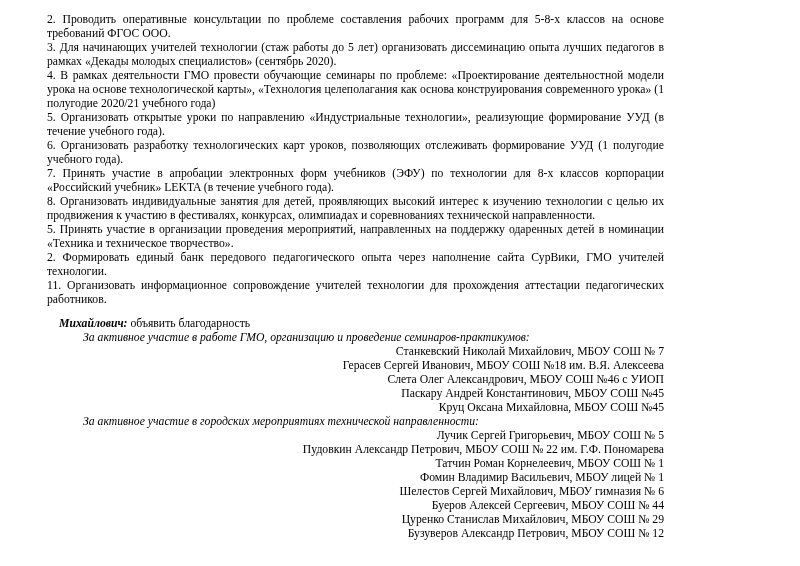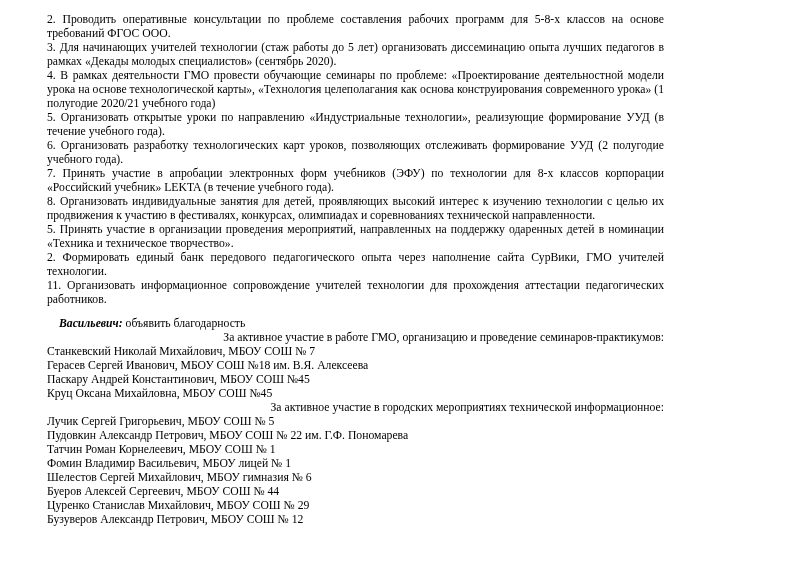--- a/index.html
+++ b/index.html
@@ -28,54 +28,55 @@
   }
   .proposal {
     margin-top: 10px !important;
     text-indent: 12px;
   }
   .proposal-label {
     font-weight: bold;
     font-style: italic;
   }
   .group-heading {
+    font-style: italic;
     padding-left: 36px;
-    text-align: right;
   }
   .name-line {
-    text-align: left;
+    text-align: right;
   }
 </style>
 </head>
 <body>
 
 <div class="doc">
 
   <div id="plan-list">
       <p class="item">2. Проводить оперативные консультации по проблеме составления рабочих программ для 5-8-х классов на основе требований ФГОС ООО.</p>
       <p class="item">3. Для начинающих учителей технологии (стаж работы до 5 лет) организовать диссеминацию опыта лучших педагогов в рамках «Декады молодых специалистов» (сентябрь 2020).</p>
       <p class="item">4. В рамках деятельности ГМО провести обучающие семинары по проблеме: «Проектирование деятельностной модели урока на основе технологической карты», «Технология целеполагания как основа конструирования современного урока» (1 полугодие 2020/21 учебного года)</p>
       <p class="item">5. Организовать открытые уроки по направлению «Индустриальные технологии», реализующие формирование УУД (в течение учебного года).</p>
-      <p class="item">6. Организовать разработку технологических карт уроков, позволяющих отслеживать формирование УУД (2 полугодие учебного года).</p>
+      <p class="item">6. Организовать разработку технологических карт уроков, позволяющих отслеживать формирование УУД (1 полугодие учебного года).</p>
       <p class="item">7. Принять участие в апробации электронных форм учебников (ЭФУ) по технологии для 8-х классов корпорации «Российский учебник» LEKTA (в течение учебного года).</p>
       <p class="item">8. Организовать индивидуальные занятия для детей, проявляющих высокий интерес к изучению технологии с целью их продвижения к участию в фестивалях, конкурсах, олимпиадах и соревнованиях технической направленности.</p>
       <p class="item">5. Принять участие в организации проведения мероприятий, направленных на поддержку одаренных детей в номинации «Техника и техническое творчество».</p>
       <p class="item">2. Формировать единый банк передового педагогического опыта через наполнение сайта СурВики, ГМО учителей технологии.</p>
       <p class="item">11. Организовать информационное сопровождение учителей технологии для прохождения аттестации педагогических работников.</p>
     </div>
 
-  <p class="proposal"><span class="proposal-label">Васильевич:</span><span> объявить благодарность</span></p>
+  <p class="proposal"><span class="proposal-label">Михайлович:</span><span> объявить благодарность</span></p>
 
   <div id="groups">
       <p class="group-heading">За активное участие в работе ГМО, организацию и проведение семинаров-практикумов:</p>
       <p class="name-line">Станкевский Николай Михайлович, МБОУ СОШ № 7</p>
       <p class="name-line">Герасев Сергей Иванович, МБОУ СОШ №18 им. В.Я. Алексеева</p>
+      <p class="name-line">Слета Олег Александрович, МБОУ СОШ №46 с УИОП</p>
       <p class="name-line">Паскару Андрей Константинович, МБОУ СОШ №45</p>
       <p class="name-line">Круц Оксана Михайловна, МБОУ СОШ №45</p>
-      <p class="group-heading">За активное участие в городских мероприятиях технической информационное:</p>
+      <p class="group-heading">За активное участие в городских мероприятиях технической направленности:</p>
       <p class="name-line">Лучик Сергей Григорьевич, МБОУ СОШ № 5</p>
       <p class="name-line">Пудовкин Александр Петрович, МБОУ СОШ № 22 им. Г.Ф. Пономарева</p>
       <p class="name-line">Татчин Роман Корнелеевич, МБОУ СОШ № 1</p>
       <p class="name-line">Фомин Владимир Васильевич, МБОУ лицей № 1</p>
       <p class="name-line">Шелестов Сергей Михайлович, МБОУ гимназия № 6</p>
       <p class="name-line">Буеров Алексей Сергеевич, МБОУ СОШ № 44</p>
       <p class="name-line">Цуренко Станислав Михайлович, МБОУ СОШ № 29</p>
       <p class="name-line">Бузуверов Александр Петрович, МБОУ СОШ № 12</p>
     </div>
 

